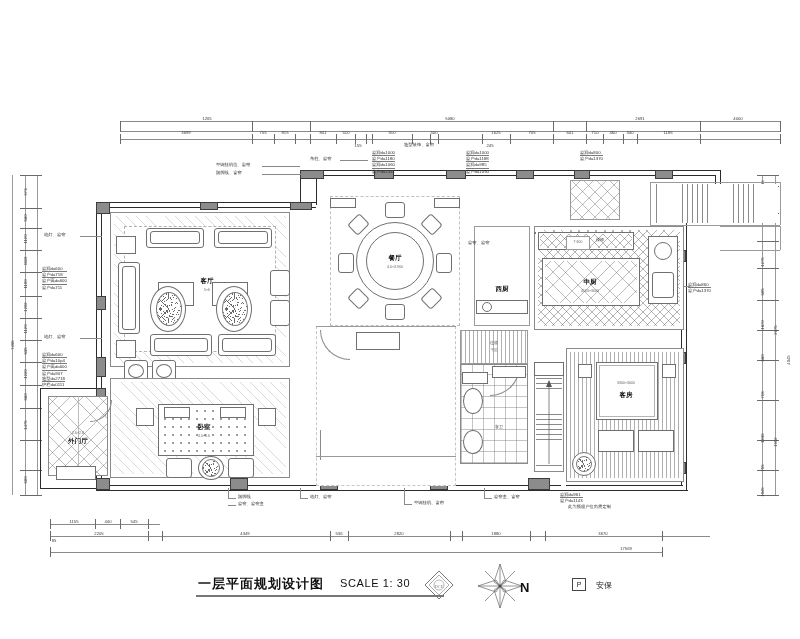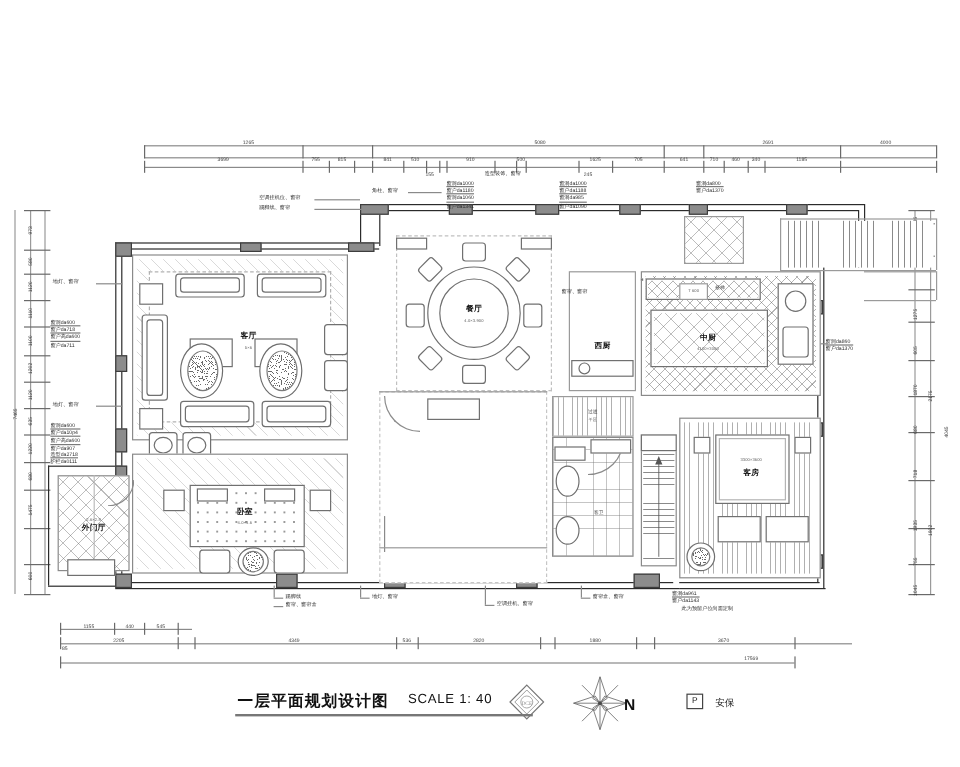--- a/index.html
+++ b/index.html
@@ -584,21 +584,21 @@
     <div class="dimtxt" style="left:54px;top:538px;">85</div>
 
     <div class="dimline" style="left:50px;top:552px;width:612px;"></div>
     <div class="tick" style="left:50px;top:547px;height:10px;"></div>
     <div class="tick" style="left:662px;top:547px;height:10px;"></div>
     <div class="dimtxt" style="left:626px;top:546px;">17569</div>
   </div>
 
   <div>
     <div class="ftitle" style="left:198px;top:575px;">一层平面规划设计图</div>
-    <div class="fscale" style="left:340px;top:577px;">SCALE 1: 40</div>
+    <div class="fscale" style="left:340px;top:577px;">SCALE 1: 30</div>
     <div class="frule" style="left:196px;top:595px;width:248px;"></div>
 
     <svg class="fnorth" style="left:424px;top:570px;" width="30" height="30">
       <polygon points="15,1 29,15 15,29 1,15" fill="none" stroke="#777" stroke-width="1"></polygon>
       <polygon points="15,5 25,15 15,25 5,15" fill="none" stroke="#999" stroke-width="0.8"></polygon>
       <circle cx="15" cy="15" r="5" fill="none" stroke="#999" stroke-width="0.7"></circle>
       <text x="15" y="17.5" font-size="4.5" text-anchor="middle" fill="#888" font-family="Liberation Serif, serif">DCE</text>
     </svg>
 
     <svg class="fnorth" style="left:476px;top:562px;" width="48" height="48">

